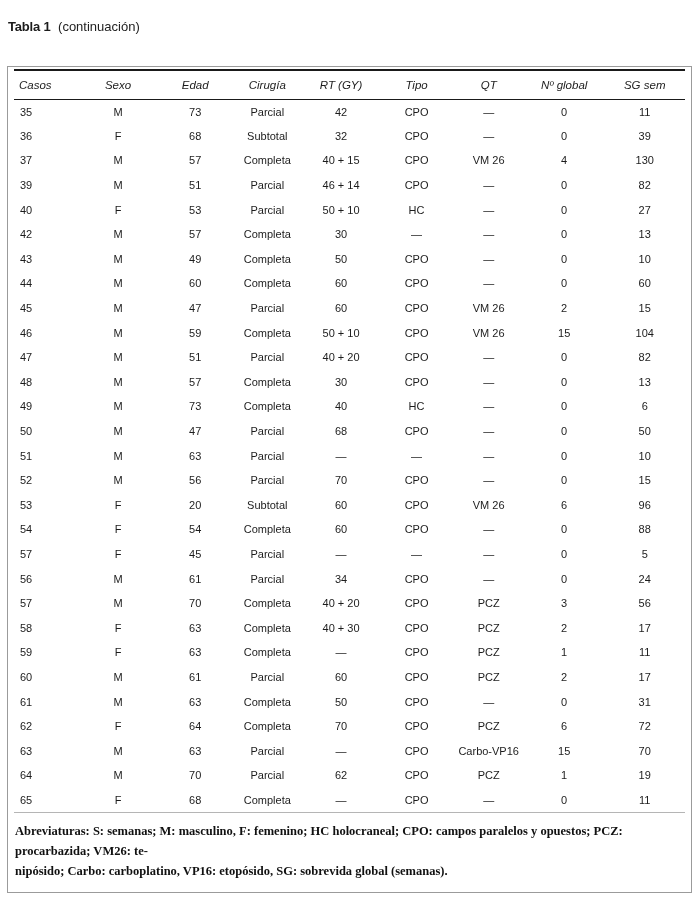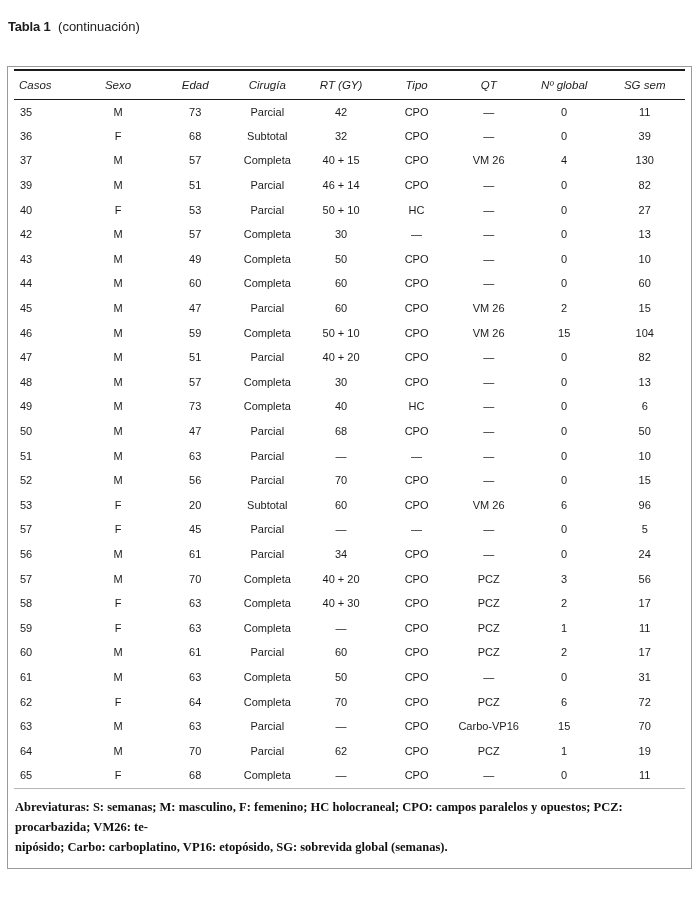--- a/index.html
+++ b/index.html
@@ -297,20 +297,31 @@
             <td>F</td>
             <td>20</td>
             <td>Subtotal</td>
             <td>60</td>
             <td>CPO</td>
             <td>VM 26</td>
             <td>6</td>
             <td>96</td>
           </tr>
           <tr>
+            <td class="col-first">54</td>
+            <td>F</td>
+            <td>54</td>
+            <td>Completa</td>
+            <td>60</td>
+            <td>CPO</td>
+            <td>—</td>
+            <td>0</td>
+            <td>88</td>
+          </tr>
+          <tr>
             <td class="col-first">57</td>
             <td>F</td>
             <td>45</td>
             <td>Parcial</td>
             <td>—</td>
             <td>—</td>
             <td>—</td>
             <td>0</td>
             <td>5</td>
           </tr>

